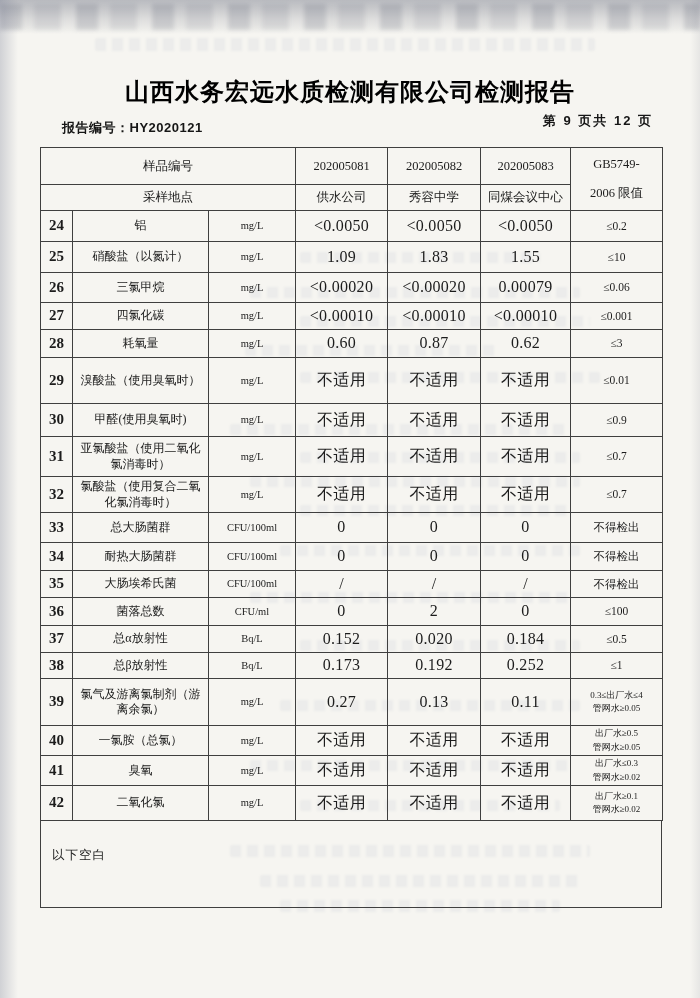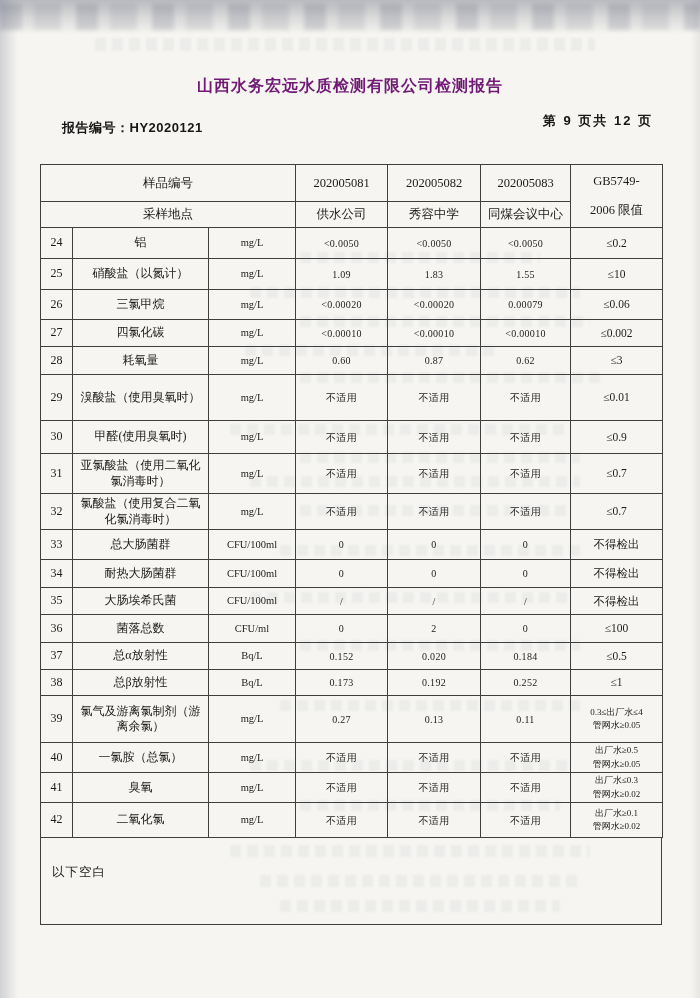--- a/index.html
+++ b/index.html
@@ -31,47 +31,47 @@
   }
   
   .ghost{
     position:absolute;pointer-events:none;border-radius:2px;
     background:repeating-linear-gradient(90deg, rgba(104,116,150,.65) 0 11px, rgba(104,116,150,0) 11px 17px);
     opacity:.11;filter:blur(1.3px);
   }
   .page-title{
     position:absolute;top:76px;left:0;width:100%;text-align:center;
     font-family:"Liberation Sans", sans-serif;
-    font-size:16px;font-weight:700;letter-spacing:1px;color:#701a75;
+    font-size:24px;font-weight:700;letter-spacing:1px;color:#000000;
   }
   .meta{
     position:absolute;top:110px;left:62px;right:47px;
     display:flex;justify-content:space-between;align-items:flex-start;
     font-family:"Liberation Sans", sans-serif;
     font-size:13px;font-weight:600;color:#161616;
   }
   .report-no{margin-top:9px;letter-spacing:.5px;}
   .page-indicator{margin-top:2px;letter-spacing:2px;}
   
   .sheet{position:absolute;top:147px;left:40px;width:622px;}
   table.report{
     width:622px;border-collapse:collapse;table-layout:fixed;
-    font-size:12px;color:#1c1c1c;margin-top:17px;
+    font-size:12px;color:#1c1c1c;
   }
   table.report td{
     border:1px solid #3f3f3f;text-align:center;vertical-align:middle;
     padding:2px 3px;line-height:1.3;overflow:hidden;
   }
   thead td{font-size:12.5px;}
   .limit-head div{line-height:1.2;}
   .limit-head div + div{margin-top:14px;}
-  td.c-no{font-size:12px;}
+  td.c-no{font-size:15px;font-weight:bold;}
   td.c-item{text-align:left;padding-left:6px;padding-right:4px;font-size:12px;}
   td.c-unit{font-size:10.5px;}
-  td.c-val{font-size:10px;letter-spacing:.3px;}
+  td.c-val{font-size:16px;letter-spacing:.3px;}
   td.c-limit{font-size:11.5px;}
   td.c-limit.limit-two{white-space:pre-line;font-size:9px;line-height:1.5;letter-spacing:0;padding:1px 2px;}
   .blank-box{
     width:620px;height:86px;border:1px solid #3f3f3f;border-top:none;
     position:relative;
   }
   .blank-box .blank-label{
     position:absolute;top:26px;left:11px;font-size:12.5px;letter-spacing:1px;
   }
 </style>
@@ -167,21 +167,21 @@
     <td class="c-val">0.00079</td>
     <td class="c-limit">≤0.06</td>
   </tr>
         <tr style="height: 27px;">
     <td class="c-no">27</td>
     <td class="c-item">四氯化碳</td>
     <td class="c-unit">mg/L</td>
     <td class="c-val">&lt;0.00010</td>
     <td class="c-val">&lt;0.00010</td>
     <td class="c-val">&lt;0.00010</td>
-    <td class="c-limit">≤0.002</td>
+    <td class="c-limit">≤0.001</td>
   </tr>
         <tr style="height: 28px;">
     <td class="c-no">28</td>
     <td class="c-item">耗氧量</td>
     <td class="c-unit">mg/L</td>
     <td class="c-val">0.60</td>
     <td class="c-val">0.87</td>
     <td class="c-val">0.62</td>
     <td class="c-limit">≤3</td>
   </tr>

